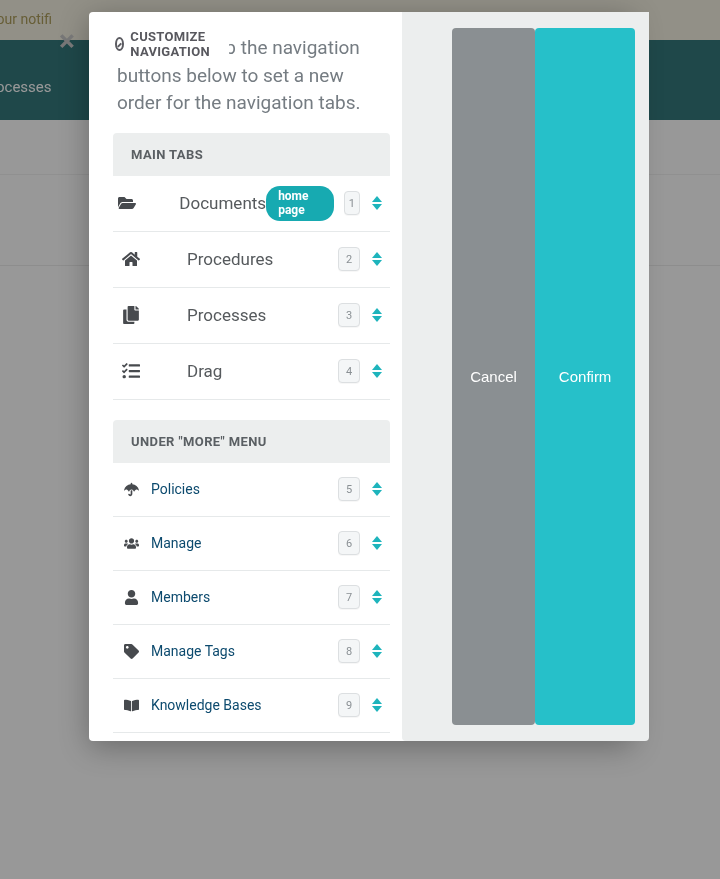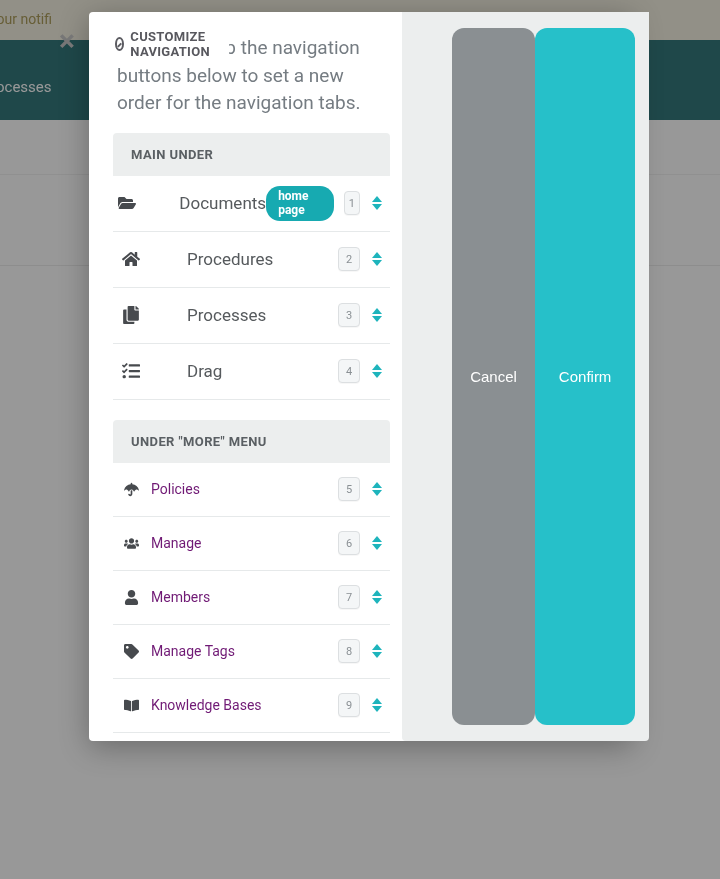--- a/index.html
+++ b/index.html
@@ -121,21 +121,21 @@
     }
     .nav-item {
       display: flex;
       align-items: center;
       border-bottom: 1px solid #e6e9ea;
       padding: 0 6px 0 4px;
     }
     .nav-item.big { height: 56px; }
     .nav-item.big .nav-label { font-size: 17px; color: #565a5d; margin-left: 36px; }
     .nav-item.small { height: 54px; }
-    .nav-item.small .nav-label { font-size: 14px; color: #701a75; }
+    .nav-item.small .nav-label { font-size: 14px; color: #0c4a6e; }
     .icon-cell {
       width: 28px;
       display: flex;
       justify-content: center;
       align-items: center;
       color: #474a4e;
     }
     .nav-item.big .icon-cell svg, .nav-item.big .icon-cell .gly { width:18px; height:18px; }
     .nav-item.small .icon-cell svg, .nav-item.small .icon-cell .gly { width:15px; height:15px; }
     .nav-label { flex: 1; padding-left: 6px; }
@@ -171,21 +171,21 @@
     .sort-arrows .down { border-top:6px solid #1eb4bc; }
     .section-gap { height: 20px; }
     .modal-footer {
       background: #eceeee;
       padding: 16px 14px;
       display: flex;
       border-radius: 0 0 4px 4px;
     }
     .btn {
       border: none;
-      border-radius: 12px;
+      border-radius: 4px;
       font-size: 15px;
       padding: 10px 18px;
       cursor: pointer;
       font-weight: 500;
       margin-left: 36px;
     }
     .btn-cancel { background: #8a8f92; color: #fff; }
     .btn-confirm { background: #26c0c9; color: #fff; margin-left: auto; padding: 10px 24px; }
     svg { fill: currentColor; }
   </style>
@@ -211,21 +211,21 @@
     <div class="modal-tab">
       <span class="ban-icon"></span>
       <span>CUSTOMIZE NAVIGATION</span>
     </div>
     <div class="close-x">×</div>
   </div>
 
   <div class="modal-body">
     <div class="instructions">Drag and drop the navigation buttons below to set a new order for the navigation tabs.</div>
 
-    <div class="section-header">MAIN UNDER</div>
+    <div class="section-header">MAIN TABS</div>
 
     <div class="nav-item big">
       <span class="icon-cell">
         <svg viewBox="0 0 576 512">
             <path d="M572.694 292.093L500.27 416.248A63.997 63.997 0 0 1 444.989 448H45.025c-18.523 0-30.064-20.093-20.731-36.093l72.424-124.155A63.997 63.997 0 0 1 152 256h399.964c18.523 0 30.064 20.093 20.73 36.093zM152 224h328v-48c0-26.51-21.49-48-48-48H272l-64-64H48C21.49 64 0 85.49 0 112v278.046l69.077-118.418C86.214 242.25 117.989 224 152 224z"></path>
           </svg>
       </span>
       <span class="nav-label">Documents</span>
       <span class="home-badge">home page</span>
       <span class="order-box">1</span>

